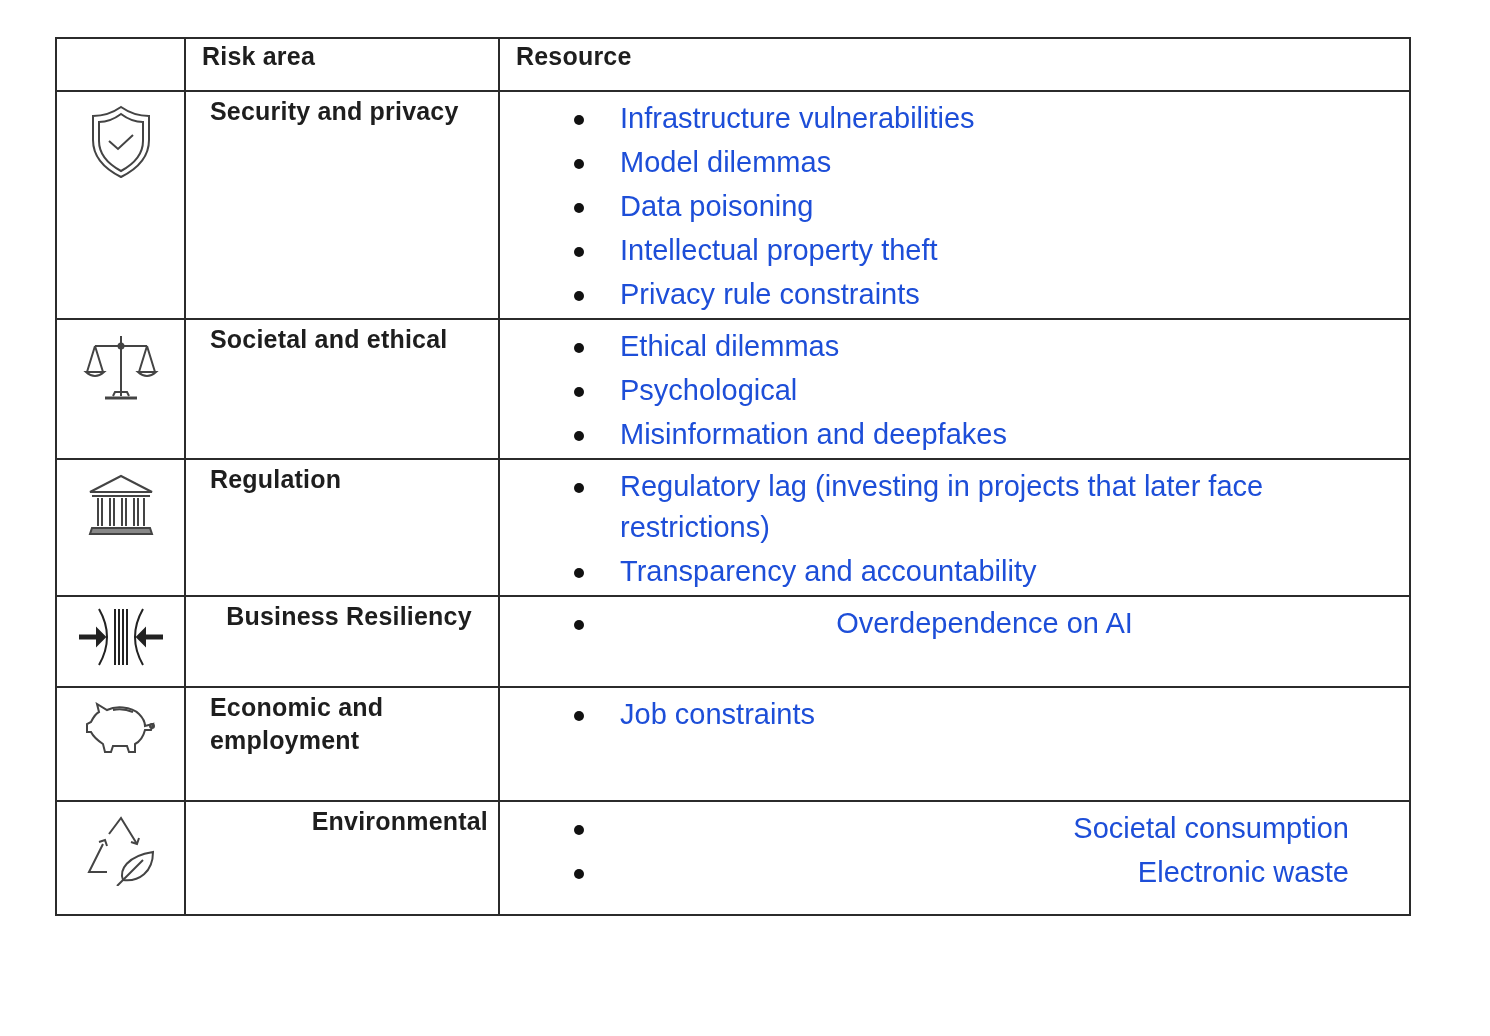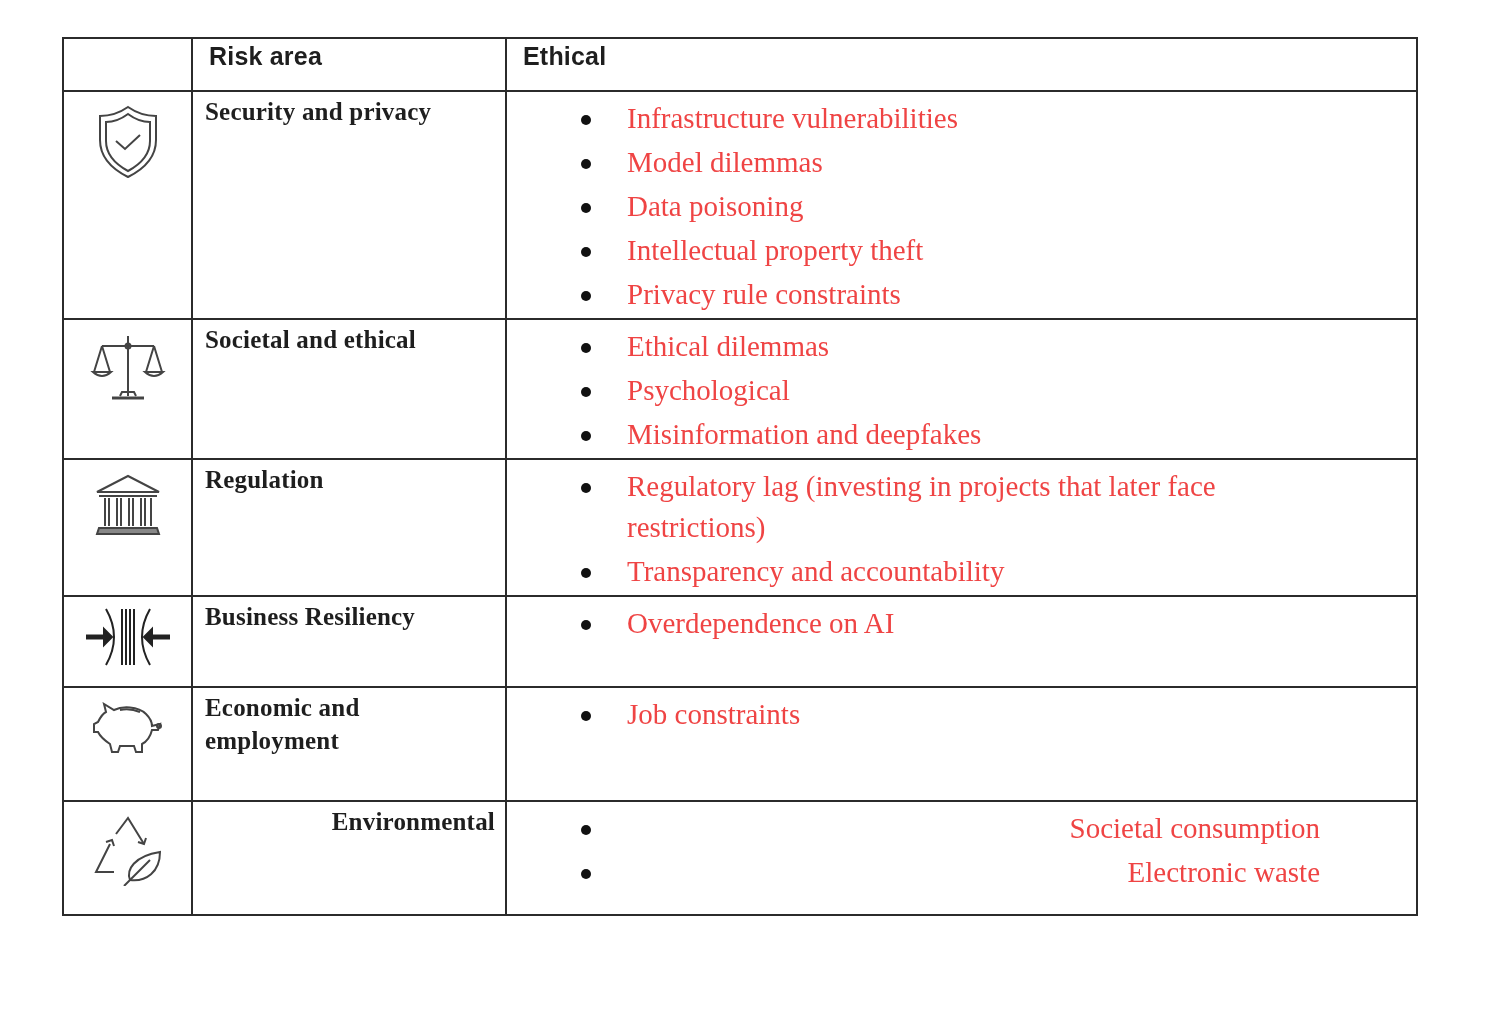--- a/index.html
+++ b/index.html
@@ -1,33 +1,33 @@
 <!DOCTYPE html>
 <html><head>
 <meta charset="utf-8">
 <style>
   html, body { margin: 0; padding: 0; background: #ffffff; }
   body { width: 1490px; height: 1036px; position: relative; overflow: hidden; font-family: "Liberation Sans", sans-serif; color: #1e1e1e; }
-  table.risk { position: absolute; left: 62px; top: 37px; border-collapse: collapse; table-layout: fixed; width: 1354px; }
+  table.risk { position: absolute; left: 55px; top: 37px; border-collapse: collapse; table-layout: fixed; width: 1354px; }
   table.risk td { border: 2px solid #2b2b2b; vertical-align: top; padding: 0; }
   col.c-icon { width: 129px; }
   col.c-area { width: 314px; }
   col.c-ex { width: 911px; }
   .hdr td { height: 51px; }
   .hdr-text { font-weight: bold; font-size: 25px; padding: 3px 0 0 16px; display: block; letter-spacing: 0.2px; }
-  .area { font-weight: bold; font-size: 25px; padding: 3px 10px 0 12px; line-height: 33px; letter-spacing: 0.2px; font-family: Liberation Serif, serif; }
+  .area { font-weight: bold; font-size: 25px; padding: 3px 10px 0 24px; line-height: 33px; letter-spacing: 0.2px; }
   .icon-cell { text-align: center; }
   .icon-cell svg { display: block; margin: 0 auto; }
   ul.ex { margin: 0; padding: 0 0 0 120px; list-style: none; }
-  ul.ex li { position: relative; font-size: 29px; line-height: 41px; margin: 2px 0 3px 0; color: #ef4444; padding-right: 96px; font-family: Liberation Serif, serif; }
+  ul.ex li { position: relative; font-size: 29px; line-height: 41px; margin: 2px 0 3px 0; color: #1d4ed8; padding-right: 60px; }
   ul.ex li::before { content: ""; position: absolute; left: -46px; top: 17px; width: 10px; height: 10px; border-radius: 50%; background: #111; }
   .r1 td { height: 221px; }
   .r2 td { height: 134px; margin-left: 41px; }
   .r3 td { height: 130px; }
-  .r4 td { height: 85px; }
+  .r4 td { height: 85px; text-align: center; }
   .r5 td { height: 108px; }
   .r6 td { height: 108px; text-align: right; }
   .r7 td { height: 110px; }
   .ex-cell { padding-top: 4px !important; }
 </style>
 </head>
 <body>
 
 <table class="risk">
   <colgroup>
@@ -35,21 +35,21 @@
       <col class="c-area">
       <col class="c-ex">
     </colgroup>
   <tbody>
       <tr class="hdr">
     <td><span></span></td>
     <td>
           <span class="hdr-text">Risk area</span>
         </td>
     <td>
-          <span class="hdr-text">Ethical</span>
+          <span class="hdr-text">Resource</span>
         </td>
   </tr>
 
   <tr class="r1">
     <td class="icon-cell">
       <svg width="64" height="76" viewBox="0 0 64 76" style="margin-top:12px" fill="none" stroke="#444" stroke-width="2">
         <path d="M32 3 C22 10 12 12 4 12 L4 36 C4 54 18 66 32 73 C46 66 60 54 60 36 L60 12 C52 12 42 10 32 3 Z"></path>
         <path d="M32 10 C24 16 16 18 10 18 L10 37 C10 51 21 61 32 67 C43 61 54 51 54 37 L54 18 C48 18 40 16 32 10 Z"></path>
         <path d="M20 37 L29 45 L44 31"></path>
       </svg>

